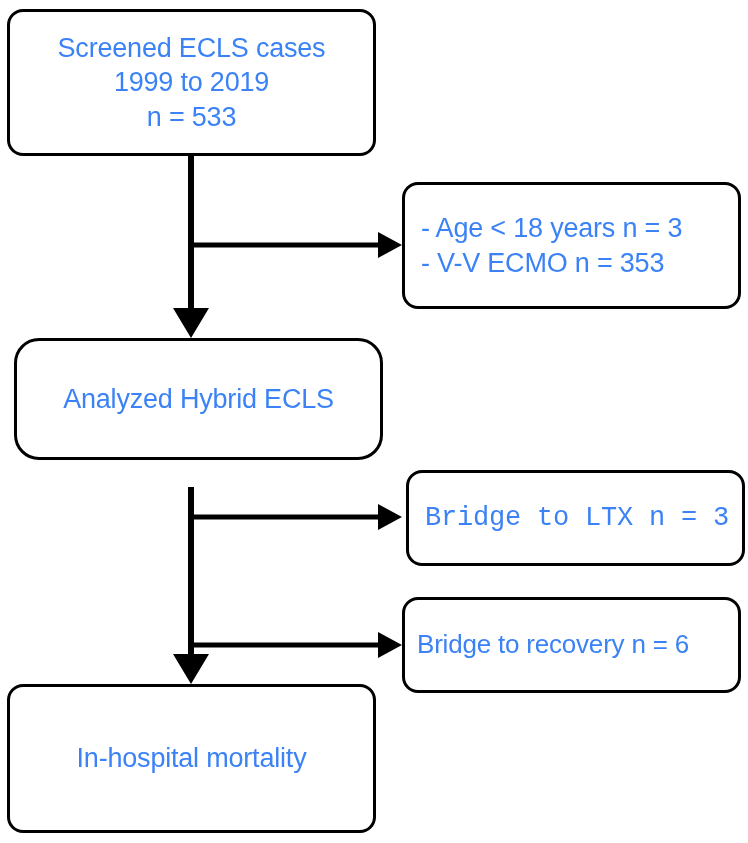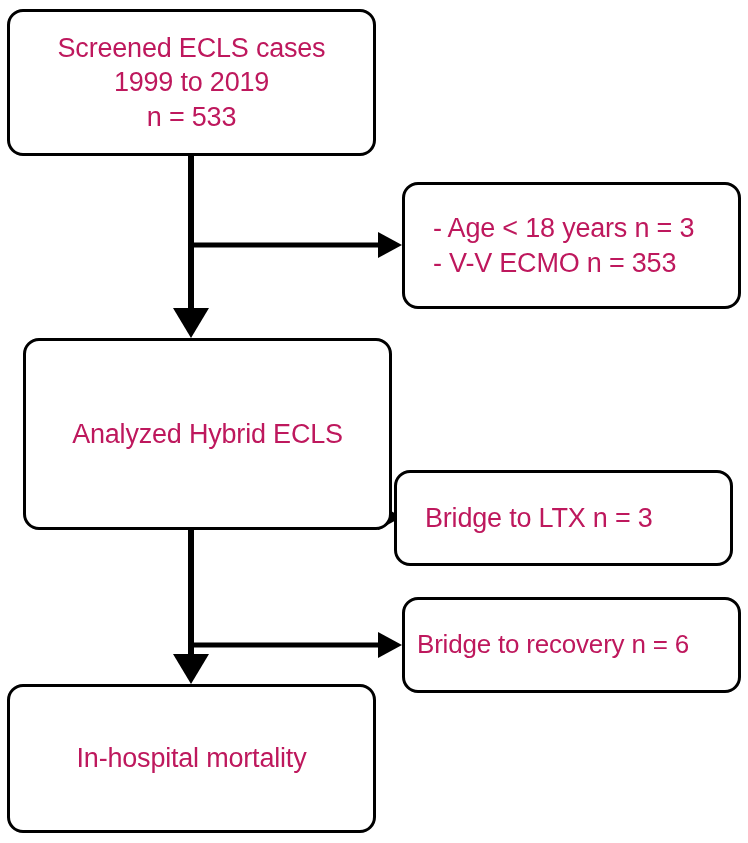--- a/index.html
+++ b/index.html
@@ -27,45 +27,45 @@
   }
   .node {
     position: absolute;
     box-sizing: border-box;
     border: 3px solid #000000;
     border-radius: 16px;
     background: #ffffff;
     display: flex;
     flex-direction: column;
     justify-content: center;
-    color: #be185d;
+    color: #3b82f6;
     font-family: "Liberation Sans", sans-serif;
     font-size: 27px;
     line-height: 1.28;
     letter-spacing: -0.2px;
   }
   .node.center {
     align-items: center;
     text-align: center;
   }
   .node.left {
     align-items: flex-start;
     text-align: left;
-    padding-left: 28px;
+    padding-left: 16px;
   }
   .node .line {
     display: block;
     white-space: nowrap;
   }
 
   
   #node-screened   { left: 7px;   top: 9px;   width: 369px; height: 147px; }
   #node-excluded   { left: 402px; top: 182px; width: 339px; height: 127px; }
-  #node-analyzed   { left: 23px;   top: 338px; width: 369px; height: 192px; }
-  #node-ltx        { left: 394px; top: 470px; width: 339px; height: 96px; }
+  #node-analyzed   { left: 14px;   top: 338px; width: 369px; height: 122px; border-radius: 25px; }
+  #node-ltx        { left: 406px; top: 470px; width: 339px; height: 96px; font-family: Liberation Mono, monospace; }
   #node-recovery   { left: 402px; top: 597px; width: 339px; height: 96px; }
   #node-mortality  { left: 7px;   top: 684px; width: 369px; height: 149px; gap: 48px; }
 
   #node-recovery { font-size: 26px; padding-left: 12px; }
 </style>
 </head>
 <body>
 
 <div id="flow-root">
 

